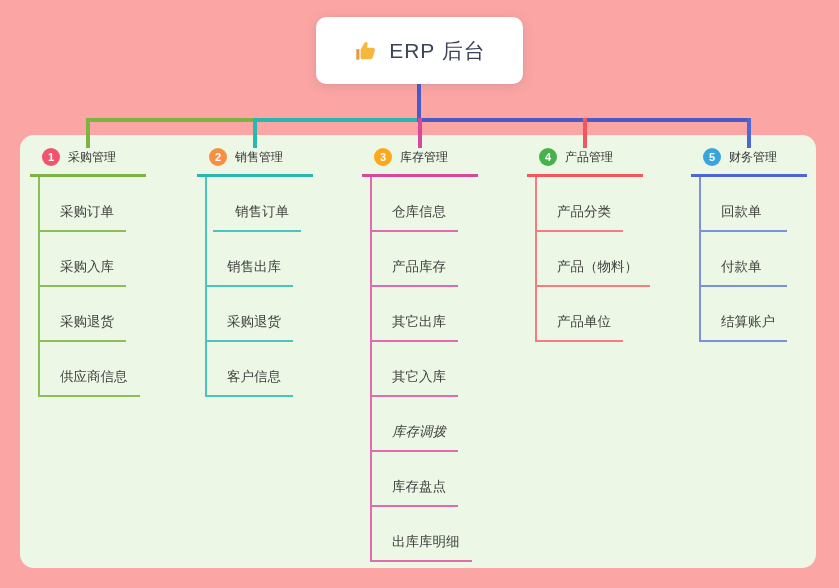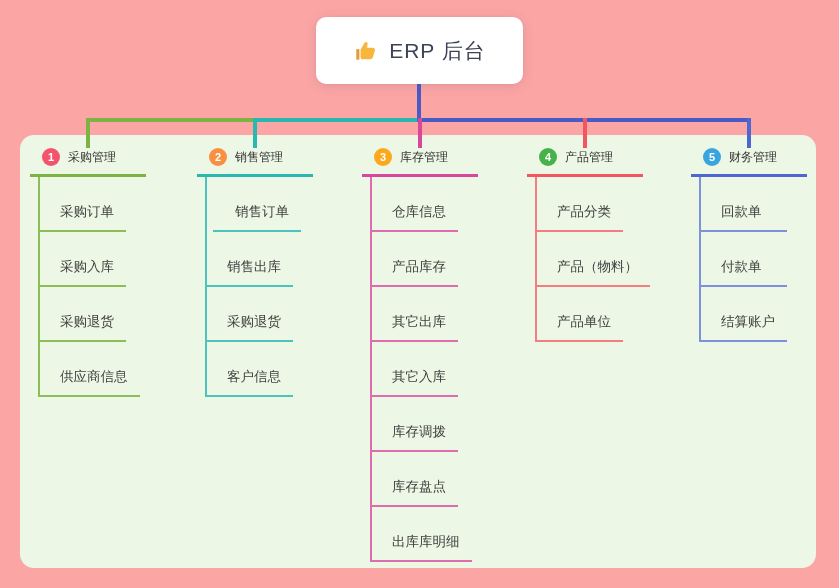--- a/index.html
+++ b/index.html
@@ -124,21 +124,21 @@
         <div class="child">
           <span class="child-label" style="border-bottom-color: rgb(224, 108, 176);">产品库存</span>
         </div>
         <div class="child">
           <span class="child-label" style="border-bottom-color: rgb(224, 108, 176);">其它出库</span>
         </div>
         <div class="child">
           <span class="child-label" style="border-bottom-color: rgb(224, 108, 176);">其它入库</span>
         </div>
         <div class="child">
-          <span class="child-label" style="border-bottom-color: rgb(224, 108, 176);">库存调拨</span>
+          <span class="child-label" style="border-bottom-color: rgb(224, 108, 176); font-style: italic;">库存调拨</span>
         </div>
         <div class="child">
           <span class="child-label" style="border-bottom-color: rgb(224, 108, 176);">库存盘点</span>
         </div>
         <div class="child">
           <span class="child-label" style="border-bottom-color: rgb(224, 108, 176);">出库库明细</span>
         </div>
       </div>
       <div class="branch-header" style="left: 527px; top: 146px; border-bottom-color: rgb(242, 87, 95);">
         <span class="badge" style="background: rgb(69, 178, 74);">4</span>

